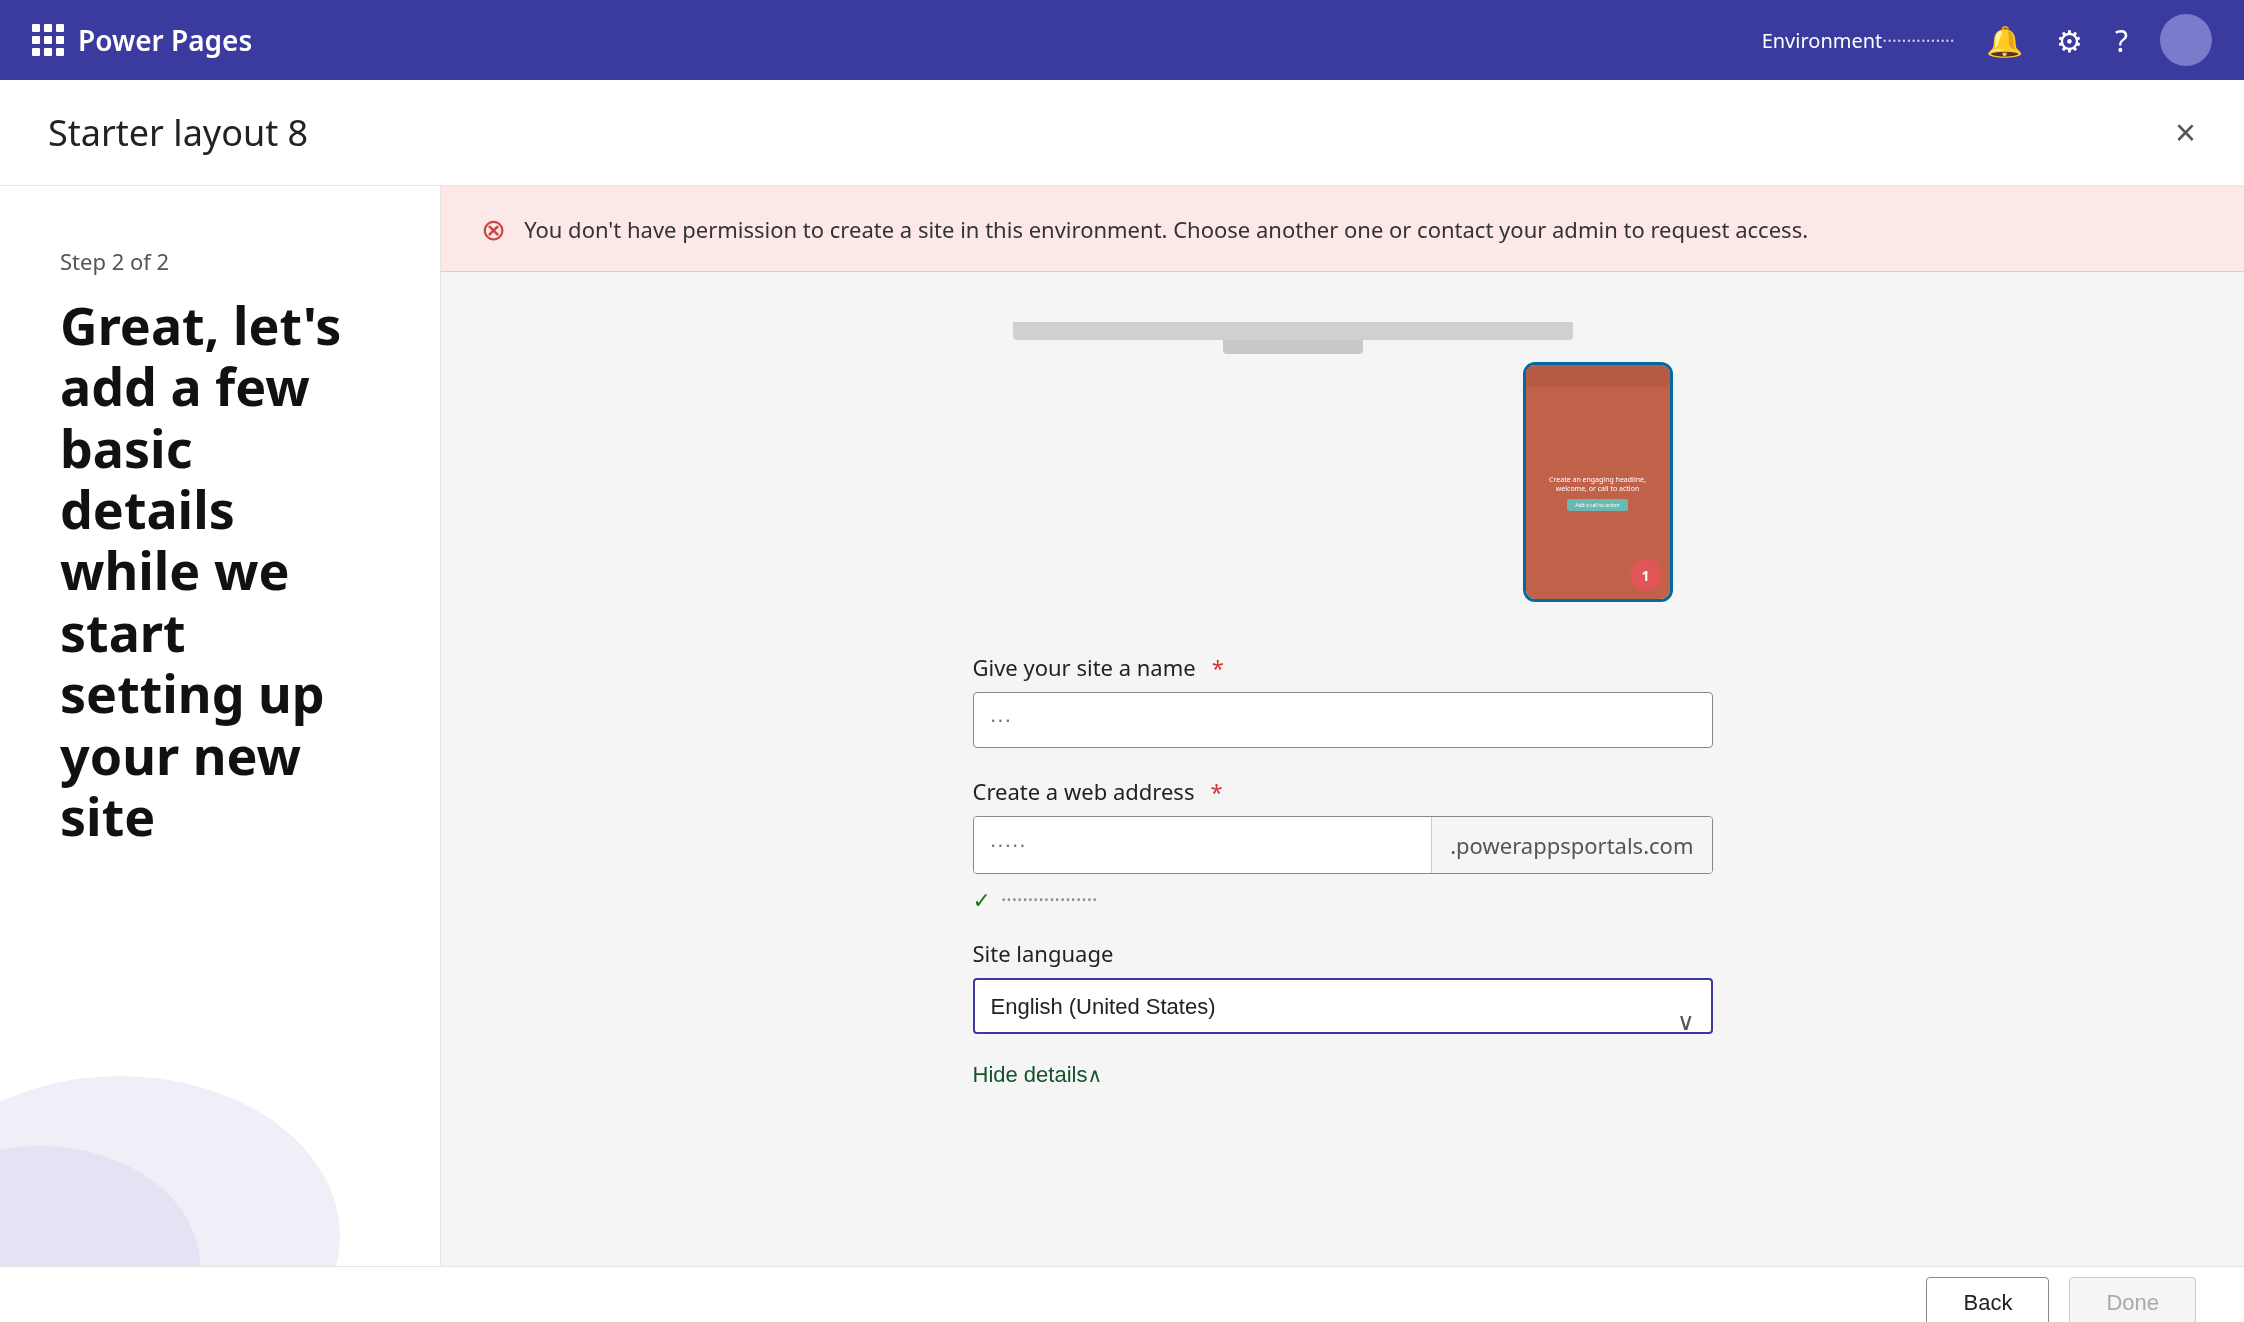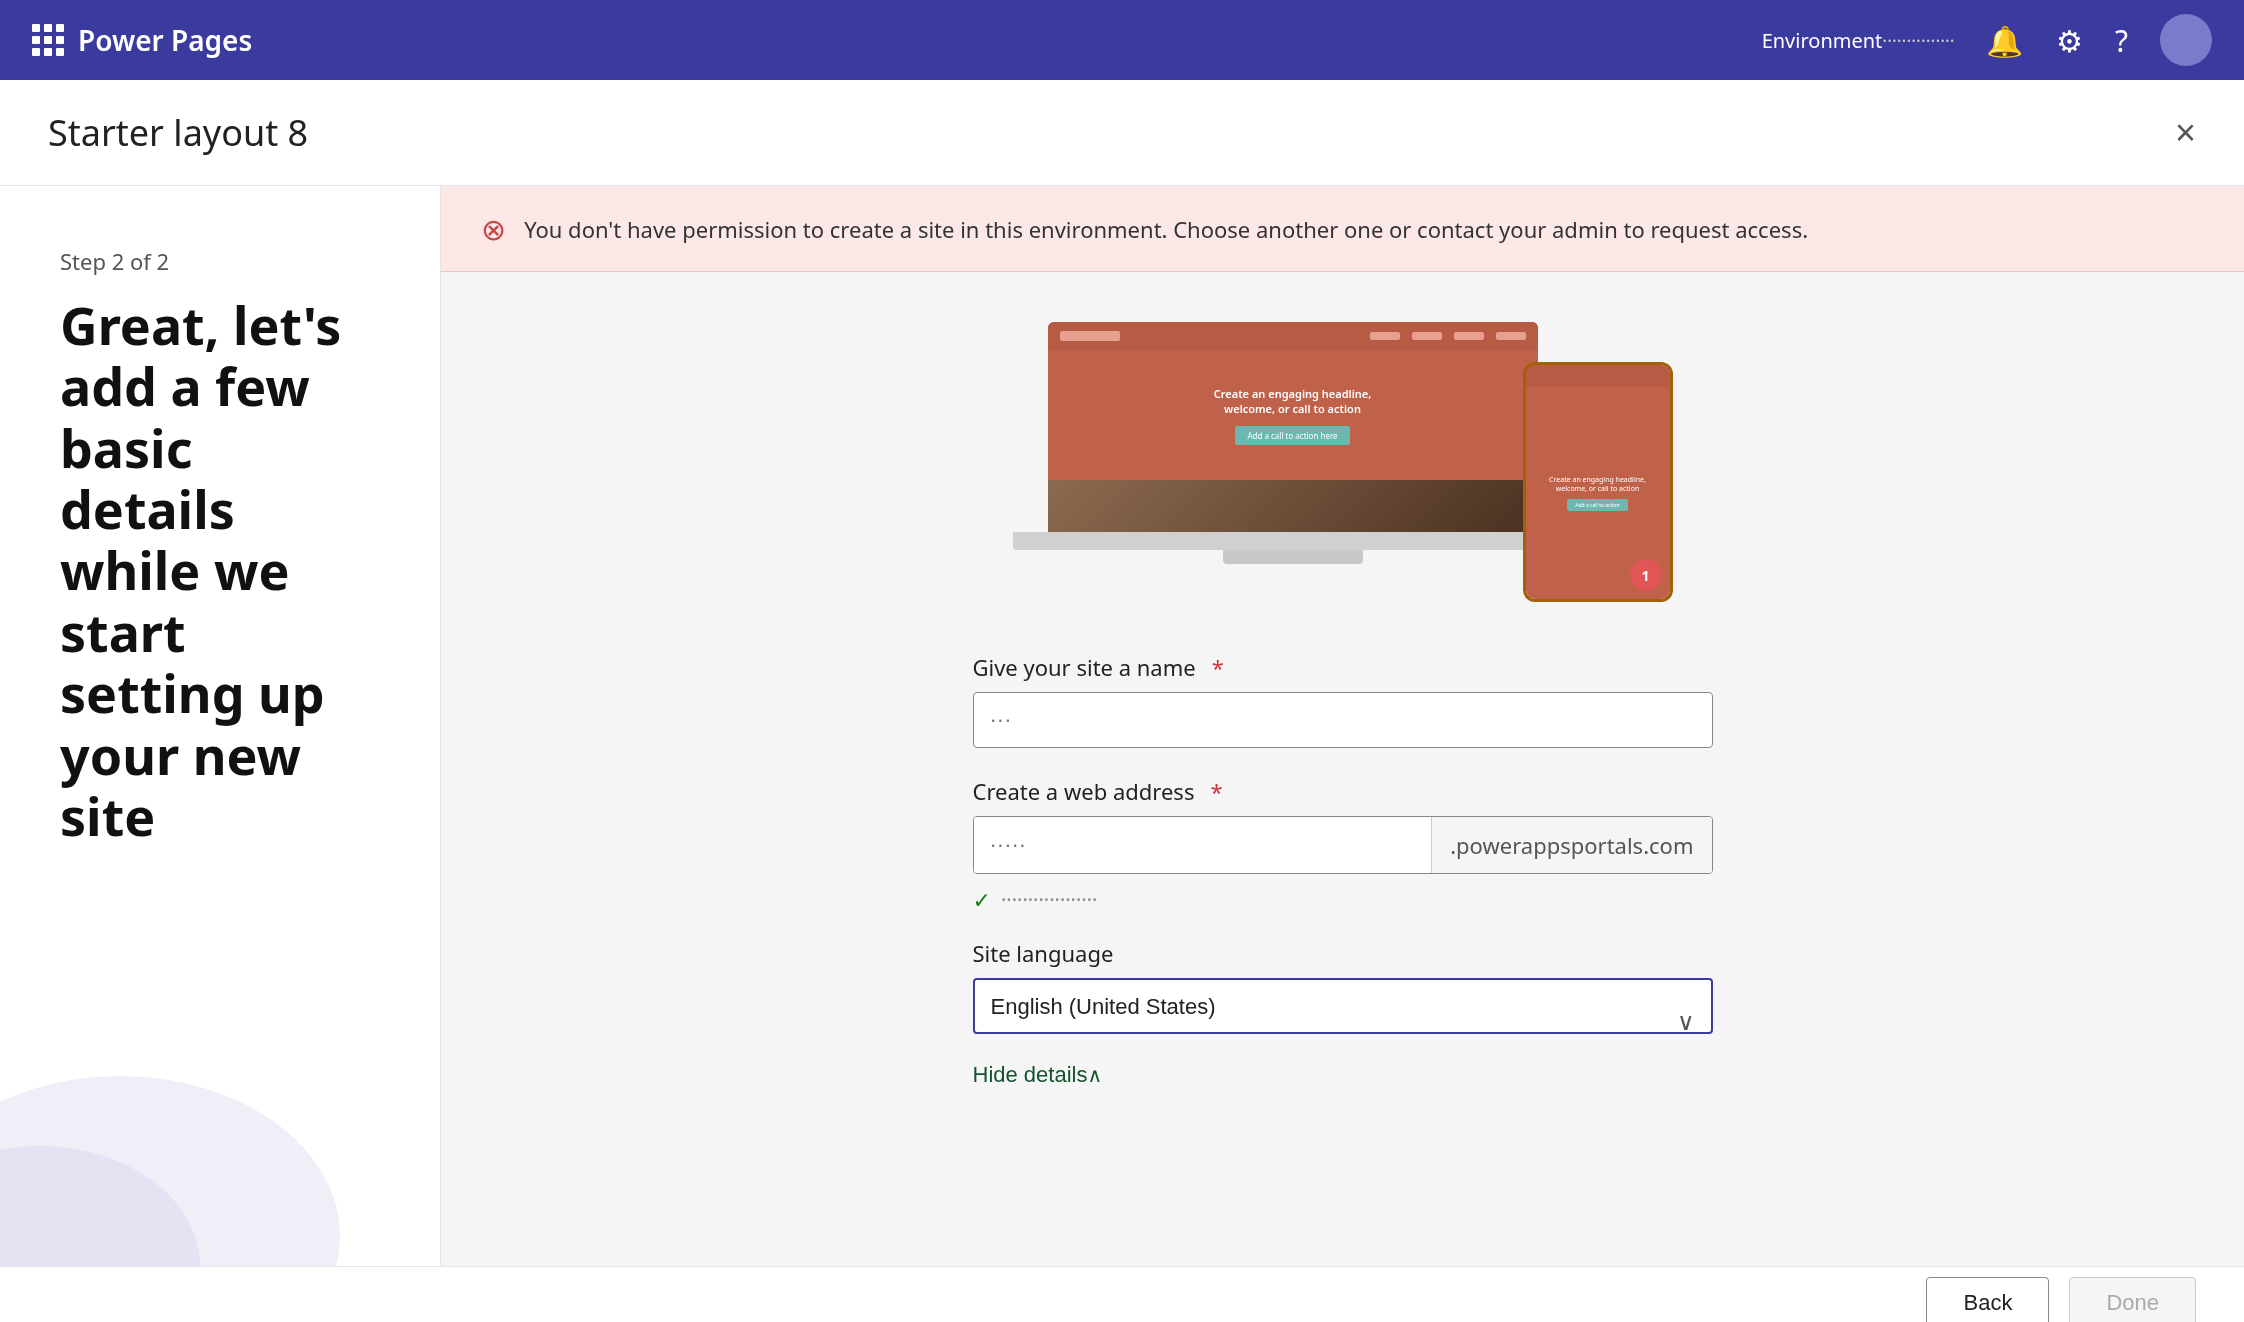--- a/index.html
+++ b/index.html
@@ -255,21 +255,21 @@
 
     
     .phone {
       position: absolute;
       right: 0;
       top: 50px;
       width: 150px;
       height: 240px;
       background: #7f1d1d;
       border-radius: 12px;
-      border: 3px solid #a16207;
+      border: 3px solid #0369a1;
       overflow: hidden;
     }
     .phone-screen {
       width: 100%;
       height: 100%;
       background: #c0624a;
       display: flex;
       flex-direction: column;
     }
     .phone-nav {
@@ -514,36 +514,20 @@
     <div class="error-banner">
       <span class="error-icon">⊗</span>
       <span>You don't have permission to create a site in this environment. Choose another one or contact your admin to request access.</span>
     </div>
 
     <div class="form-area">
 
       <div class="preview-image">
 
         <div class="laptop">
-          <div class="laptop-screen">
-            <div class="laptop-nav-bar">
-              <div class="laptop-nav-logo"></div>
-              <div class="laptop-nav-links">
-                <div class="laptop-nav-link"></div>
-                <div class="laptop-nav-link"></div>
-                <div class="laptop-nav-link"></div>
-                <div class="laptop-nav-link"></div>
-              </div>
-            </div>
-            <div class="laptop-hero">
-              <div class="laptop-headline">Create an engaging headline,<br>welcome, or call to action</div>
-              <div class="laptop-cta">Add a call to action here</div>
-            </div>
-            <div class="laptop-image-strip"></div>
-          </div>
           <div class="laptop-base"></div>
           <div class="laptop-stand"></div>
         </div>
 
         <div class="phone">
           <div class="phone-screen">
             <div class="phone-nav"></div>
             <div class="phone-hero">
               <div class="phone-text">Create an engaging headline, welcome, or call to action</div>
               <div class="phone-btn">Add a call to action</div>

